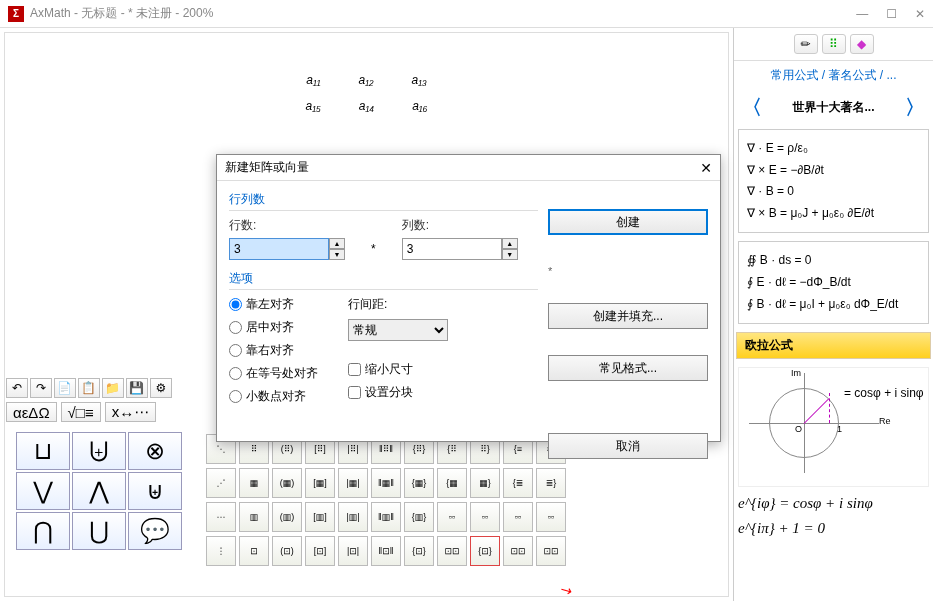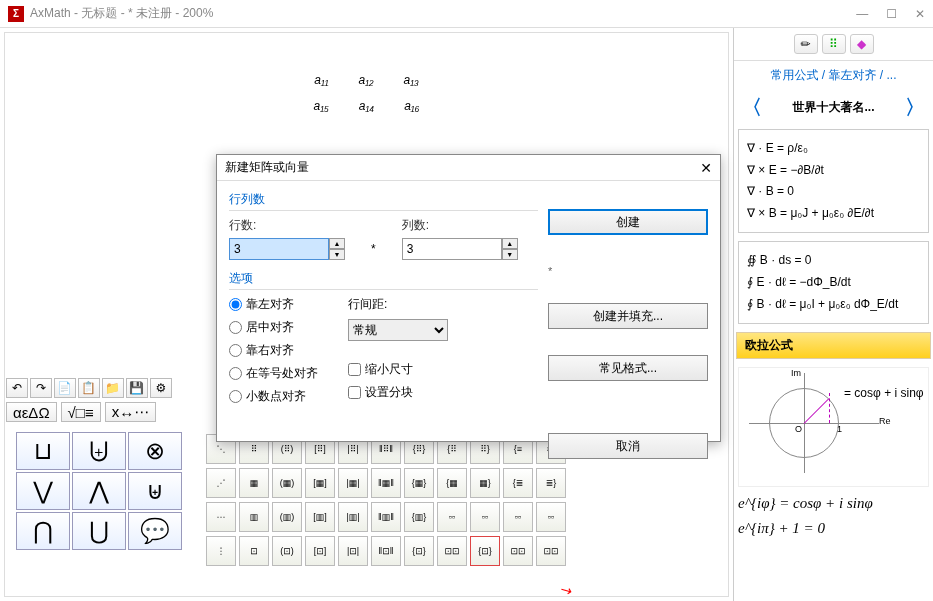--- a/index.html
+++ b/index.html
@@ -10,21 +10,21 @@
 .titlebar .app-icon { width: 16px; height: 16px; background: #b00; color: #fff; display: inline-flex; align-items: center; justify-content: center; font-size: 10px; font-weight: bold; margin-right: 6px; }
 .titlebar .title { color: #888; flex: 1; }
 .win-btns { display: flex; gap: 18px; color: #888; }
 .win-btns span { cursor: pointer; }
 
 
 .main { display: flex; height: 573px; }
 .canvas-area { flex: 1; background: #fff; position: relative; display: flex; flex-direction: column; }
 .editor-top { flex: 1; padding: 20px 0; border: 1px solid #ddd; margin: 4px; position: relative; }
 .matrix-display { font-family: "Times New Roman", serif; font-size: 28px; font-style: italic; display: flex; flex-direction: column; gap: 12px; align-items: center; margin-top: 20px; }
-.matrix-row { display: flex; gap: 30px; }
+.matrix-row { display: flex; gap: 38px; }
 
 
 .sidebar { width: 200px; background: #fff; border-left: 1px solid #ccc; display: flex; flex-direction: column; }
 .sidebar-top { padding: 6px; display: flex; justify-content: center; gap: 4px; border-bottom: 1px solid #ddd; }
 .sidebar-top .btn { width: 24px; height: 20px; border: 1px solid #ccc; background: linear-gradient(#fff,#eee); border-radius: 3px; cursor: pointer; display: inline-flex; align-items: center; justify-content: center; }
 .breadcrumb { padding: 6px; color: #06c; text-align: center; cursor: pointer; }
 .sidebar-title { display: flex; align-items: center; justify-content: space-between; padding: 4px 8px; font-size: 18px; font-weight: bold; cursor: pointer; }
 .sidebar-title .chev { color: #06c; font-size: 20px; }
 .section-head { background: linear-gradient(#ffe680,#ffd020); padding: 4px 8px; font-weight: bold; border: 1px solid #dca; margin: 4px 2px; position: relative; }
 .formula-box { border: 1px solid #ccc; margin: 4px; padding: 8px; font-family: "Times New Roman", serif; font-size: 11px; line-height: 1.8; }
@@ -107,21 +107,21 @@
       </div>
     </div>
   </div>
 
   <div class="sidebar">
     <div class="sidebar-top">
       <span class="btn">✏</span>
       <span class="btn" style="color:#0a0">⠿</span>
       <span class="btn" style="color:#c3c">◆</span>
     </div>
-    <div class="breadcrumb">常用公式 / 靠左对齐 / ...</div>
+    <div class="breadcrumb">常用公式 / 著名公式 / ...</div>
     <div class="sidebar-title">
       <span class="chev">〈</span>
       <span>世界十大著名...</span>
       <span class="chev">〉</span>
     </div>
     <div class="formula-box">
       <div class="line">∇ · E = ρ/ε₀</div>
       <div class="line">∇ × E = −∂B/∂t</div>
       <div class="line">∇ · B = 0</div>
       <div class="line">∇ × B = μ₀J + μ₀ε₀ ∂E/∂t</div>

